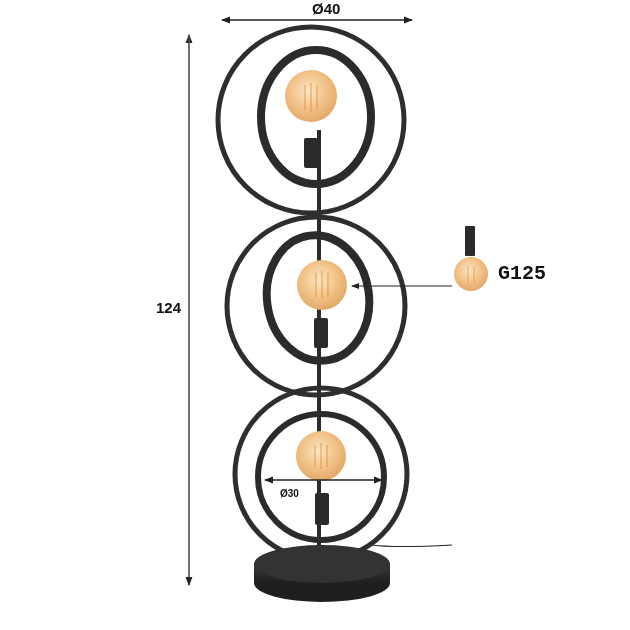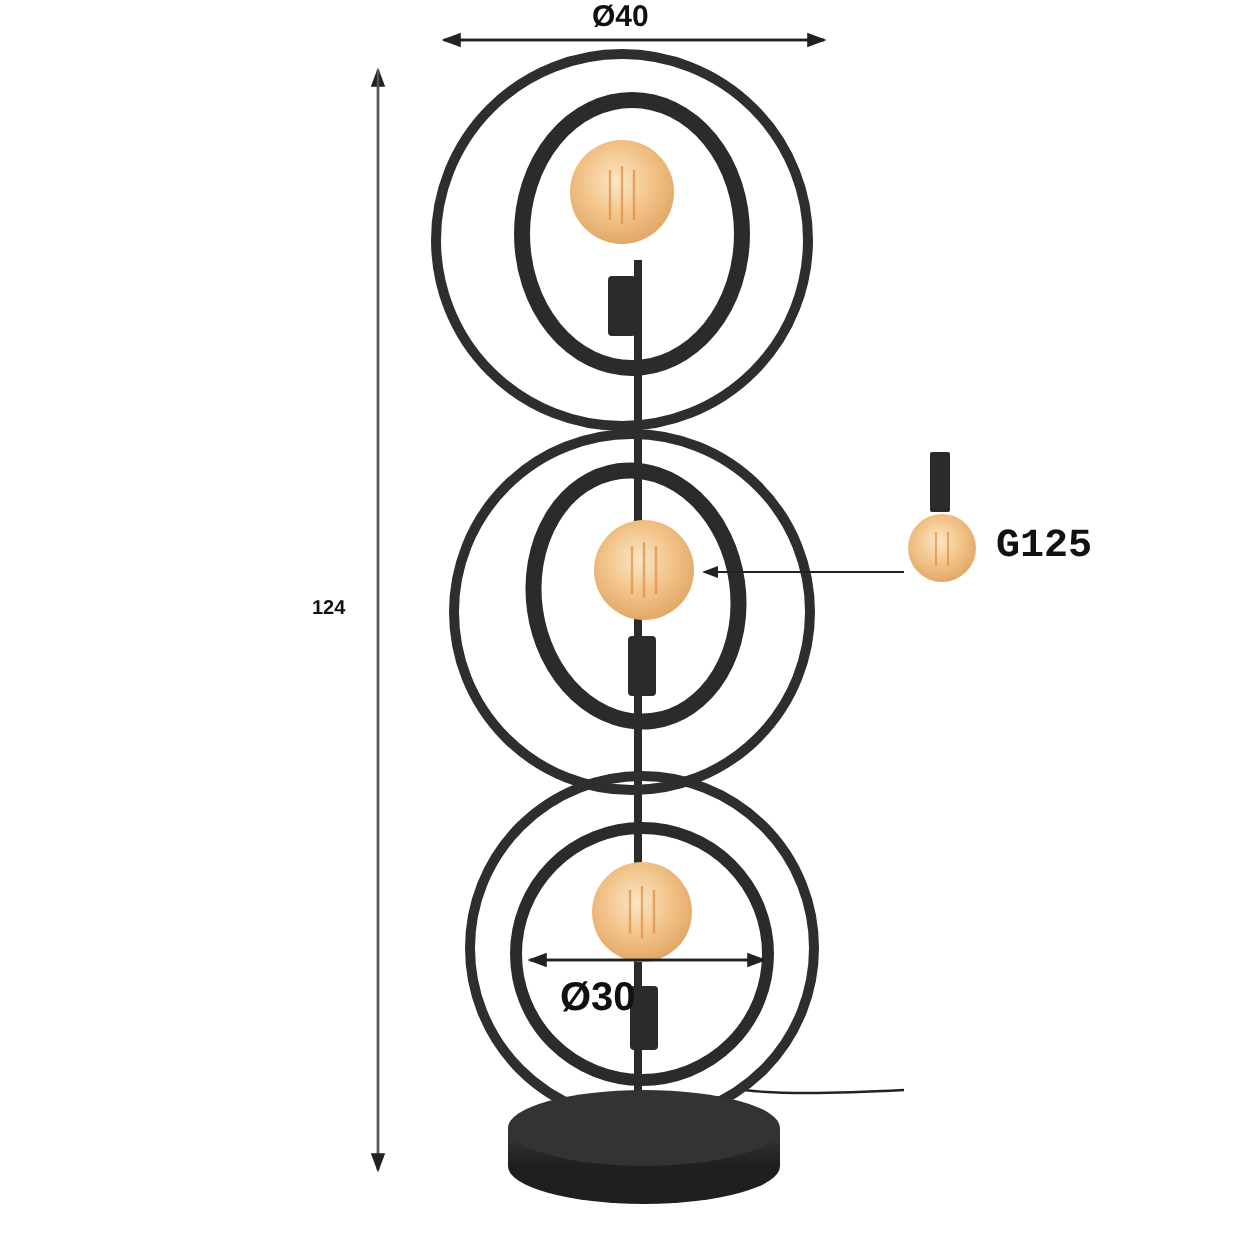--- a/index.html
+++ b/index.html
@@ -1,20 +1,20 @@
 <!DOCTYPE html>
 <html><head>
 <meta charset="utf-8">
 <style>
   html, body { margin:0; padding:0; background:#ffffff; }
   body { width:630px; height:630px; position:relative; overflow:hidden; font-family:"Liberation Sans", sans-serif; }
   .label { position:absolute; font-weight:bold; color:#111; }
-  #dim-top { left:296px; top:0px; font-size:15px; }
-  #dim-height { left:156px; top:299px; font-size:10px; }
-  #dim-inner { left:280px; top:488px; font-size:20px; }
+  #dim-top { left:312px; top:0px; font-size:15px; }
+  #dim-height { left:156px; top:299px; font-size:15px; }
+  #dim-inner { left:280px; top:488px; font-size:10px; }
   #bulb-type { left:498px; top:262px; font-size:20px;font-family:Liberation Mono, monospace; }
   svg { position:absolute; left:0; top:0; }
 </style>
 </head>
 <body>
 
 <svg width="630" height="630" viewBox="0 0 630 630">
   <defs>
     <radialGradient id="bulbGrad" cx="45%" cy="40%" r="60%">
       <stop offset="0%" stop-color="#fbe6c6"></stop>

